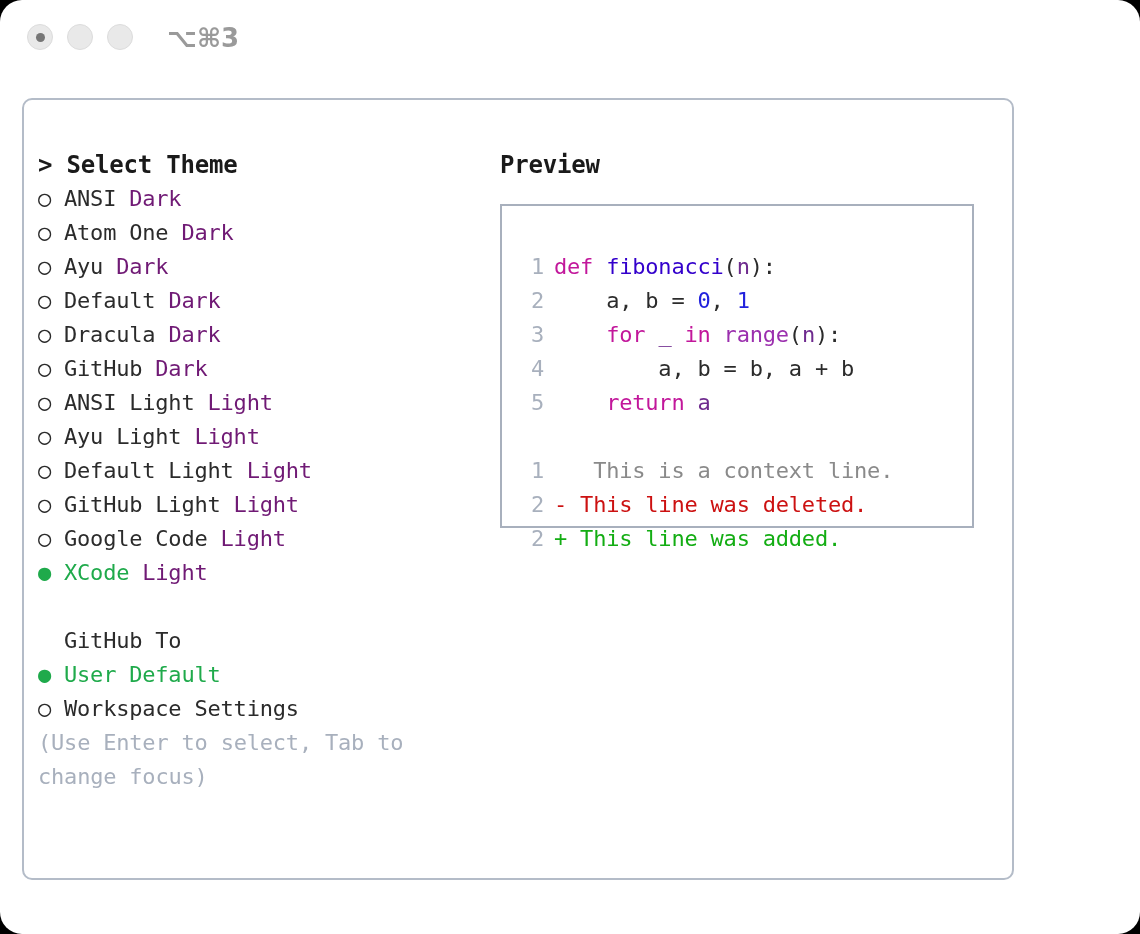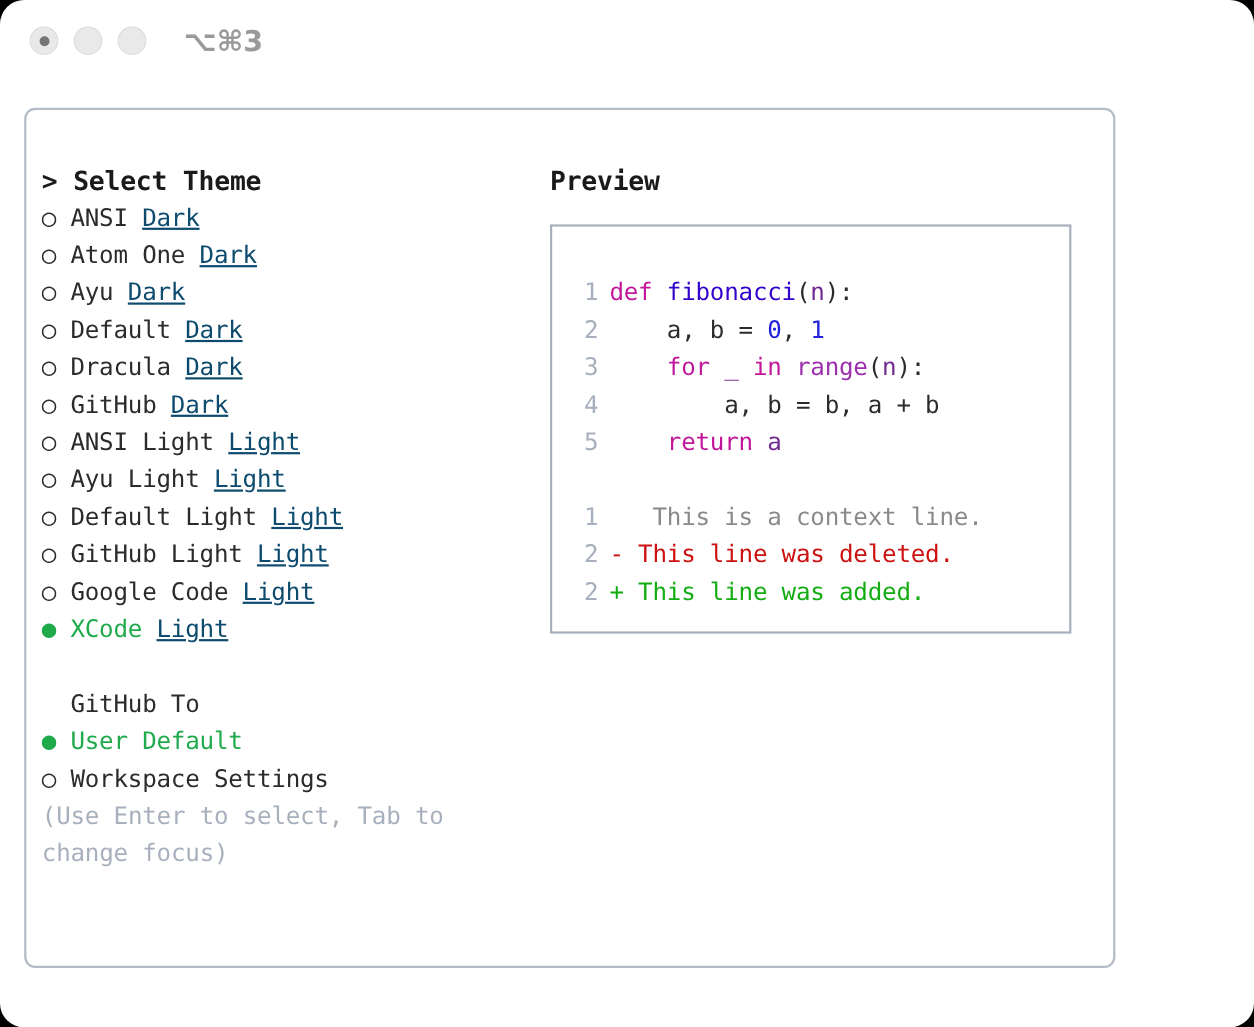--- a/index.html
+++ b/index.html
@@ -120,21 +120,21 @@
     letter-spacing: -0.2px;
   }
   .opt .marker {
     display: inline-block;
     width: 26px;
     color: #2b2b2b;
   }
   .opt.selected .marker { color: #1faa4b; }
   .opt.selected .label  { color: #1faa4b; text-align: center; }
   .opt .label { color: #2b2b2b; }
-  .opt .badge { color: #0c4a6e; text-decoration: underline; }
+  .opt .badge { color: #701a75; }
 
   .group-head {
     display: block;
     font-size: 22px;
     line-height: 34px;
     color: #2b2b2b;
     white-space: pre;
     letter-spacing: -0.2px;
   }
   .group-head .marker { display:inline-block; width:26px; }
@@ -153,21 +153,21 @@
   .preview-title {
     font-size: 24px;
     font-weight: 700;
     color: #1a1a1a;
     line-height: 34px;
     letter-spacing: -0.2px;
   }
   .code-box {
     margin-top: 22px;
     width: 474px;
-    height: 372px;
+    height: 324px;
     border: 2px solid #a8b0bd;
     box-sizing: border-box;
     background: #ffffff;
     position: relative;
   }
   .code-inner {
     position: absolute;
     left: 8px;
     top: 44px;
     right: 8px;

